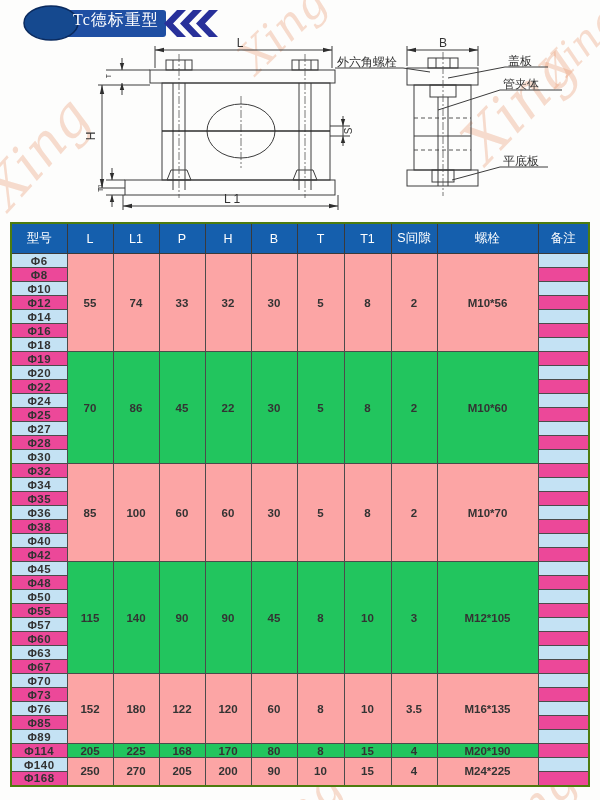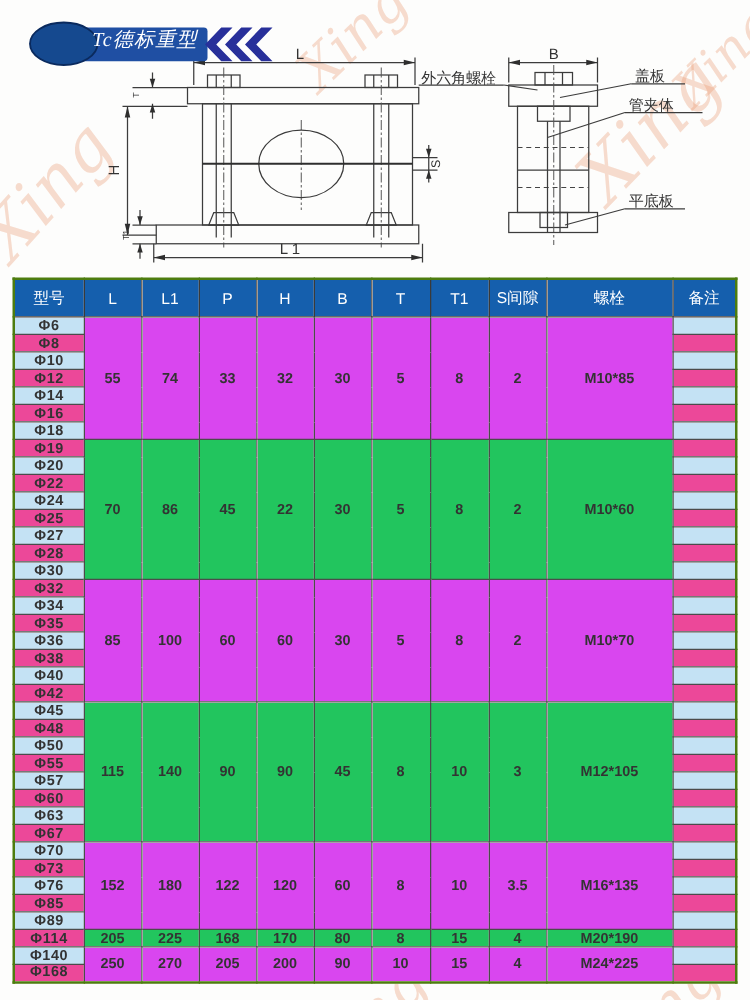--- a/index.html
+++ b/index.html
@@ -12,21 +12,21 @@
     position:absolute;font-family:"DejaVu Serif",serif;font-style:italic;
     color:rgba(233,150,105,0.32);transform-origin:left top;pointer-events:none;z-index:0;
   }
   .wm1{left:-28px;top:178px;font-size:54px;transform:rotate(-48deg);}
   .wm2{left:228px;top:46px;font-size:44px;transform:rotate(-44deg);}
   .wm3{left:448px;top:128px;font-size:58px;transform:rotate(-46deg);}
   .wm4{left:530px;top:62px;font-size:40px;transform:rotate(-45deg);}
   .wm5{left:236px;top:838px;font-size:48px;transform:rotate(-46deg);}
   .wm6{left:470px;top:832px;font-size:48px;transform:rotate(-46deg);}
   
-  .banner{position:absolute;left:14px;top:15px;width:230px;height:40px;z-index:3;font-style:italic;}
+  .banner{position:absolute;left:14px;top:3px;width:230px;height:40px;z-index:3;}
   .banner svg{display:block;}
   .banner-title{
     position:absolute;left:52px;top:7px;width:100px;text-align:center;
     color:#fff;font-family:"Liberation Serif",serif;font-size:16px;letter-spacing:1px;white-space:nowrap;
   }
   
   .drawing{position:absolute;left:0;top:38px;width:600px;height:180px;z-index:1;}
   .drawing text{font-family:"Liberation Sans",sans-serif;fill:#333;}
   .dline{stroke:#3c3c3c;stroke-width:1;fill:none;}
   .dthick{stroke:#2e2e2e;stroke-width:1.6;fill:none;}
@@ -42,21 +42,21 @@
     font-size:11.5px;color:#333;overflow:hidden;white-space:nowrap;
   }
   table.spec thead th{
     background:#155fad;color:#fff;height:29px;font-weight:normal;font-size:12.5px;
     border-color:#3a3a3a;
   }
   table.spec tbody tr{height:14px;font-weight:bold;}
   table.spec{border:2px solid #4d7c0f;}
   .c-blue{background:#c4e2f4;}
   .c-white{background:#ec4899;}
-  .g-blue{background:#d946ef;}
+  .g-blue{background:#fca5a5;}
   .g-white{background:#22c55e;}
   td.model-cell{font-size:11.5px;letter-spacing:0.5px;}
   td.spec-cell{font-size:12px;color:#4a4a4a;}
 </style>
 </head>
 <body>
 
 <span class="wm wm1">Xing</span>
 <span class="wm wm2">Xing</span>
 <span class="wm wm3">Xing</span>
@@ -231,21 +231,21 @@
         <tr>
           <td class="model-cell c-blue">Φ6</td>
           <td class="spec-cell g-blue" rowspan="7">55</td>
           <td class="spec-cell g-blue" rowspan="7">74</td>
           <td class="spec-cell g-blue" rowspan="7">33</td>
           <td class="spec-cell g-blue" rowspan="7">32</td>
           <td class="spec-cell g-blue" rowspan="7">30</td>
           <td class="spec-cell g-blue" rowspan="7">5</td>
           <td class="spec-cell g-blue" rowspan="7">8</td>
           <td class="spec-cell g-blue" rowspan="7">2</td>
-          <td class="spec-cell g-blue" rowspan="7">M10*85</td>
+          <td class="spec-cell g-blue" rowspan="7">M10*56</td>
           <td class="remark-cell c-blue"></td>
         </tr>
         <tr>
           <td class="model-cell c-white">Φ8</td>
           <td class="remark-cell c-white"></td>
         </tr>
         <tr>
           <td class="model-cell c-blue">Φ10</td>
           <td class="remark-cell c-blue"></td>
         </tr>

